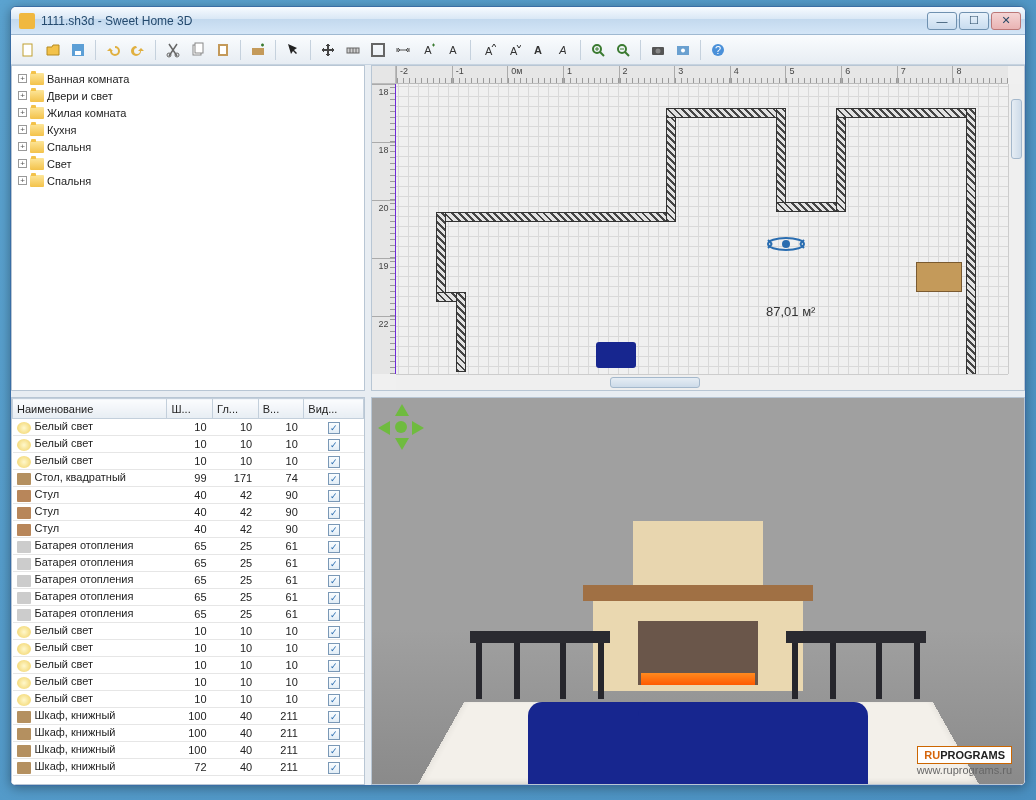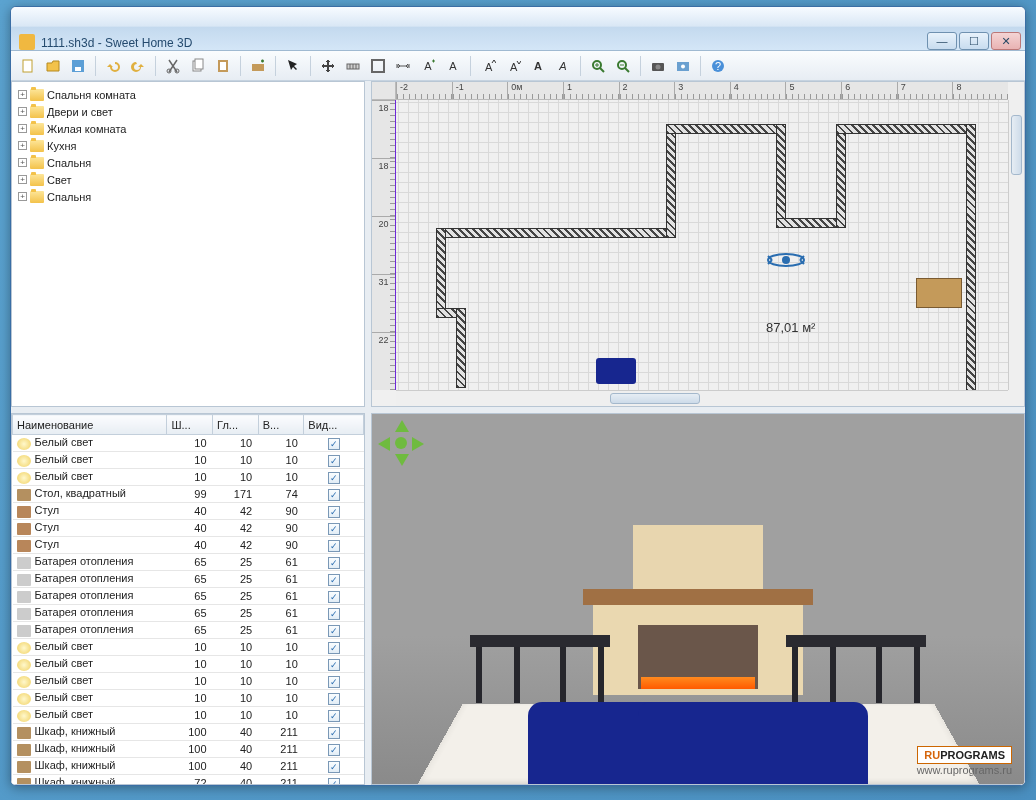--- a/index.html
+++ b/index.html
@@ -1,18 +1,18 @@
 <!DOCTYPE html>
 <html><head>
 <meta charset="utf-8">
 <style>
 * { margin: 0; padding: 0; box-sizing: border-box; font-family: "Segoe UI", Tahoma, sans-serif; font-size: 11px; }
 body { background: linear-gradient(135deg, #5ba3d0, #4a8fc0); width: 1036px; height: 800px; overflow: hidden; position: relative; }
 .window { position: absolute; left: 10px; top: 6px; right: 10px; bottom: 14px; background: #f0f0f0; border: 1px solid #3a6ea5; border-radius: 6px; box-shadow: 0 2px 12px rgba(0,0,0,.35); display: flex; flex-direction: column; overflow: hidden; }
-.titlebar { height: 44px; background: linear-gradient(#f7fbff, #d9e7f5 45%, #c3d9ee 46%, #d4e6f7); display: flex; align-items: flex-end; padding: 0 4px 0 8px; border-bottom: 1px solid #9fb9d1; }
+.titlebar { height: 28px; background: linear-gradient(#f7fbff, #d9e7f5 45%, #c3d9ee 46%, #d4e6f7); display: flex; align-items: center; padding: 0 4px 0 8px; border-bottom: 1px solid #9fb9d1; }
 .titlebar .icon { width: 16px; height: 16px; background: #f0b840; border-radius: 2px; margin-right: 6px; }
 .titlebar .title { flex: 1; color: #244a6e; font-size: 12px; }
 .win-btns { display: flex; gap: 2px; }
 .win-btn { width: 30px; height: 18px; border: 1px solid #6f91b0; border-radius: 3px; background: linear-gradient(#e8f2fb,#c8dcef); display: flex; align-items: center; justify-content: center; font-size: 11px; color: #2a4a66; cursor: default; }
 .win-btn.close { background: linear-gradient(#f4d4d4,#e9b3b3); border-color:#b77; }
 .menubar { height: 22px; background: linear-gradient(#f6f9fc,#e8eef5); border-bottom: 1px solid #c6d3e0; display: flex; align-items: center; padding: 0 6px; gap: 4px; }
 .menu-item { padding: 2px 7px; color: #1f3d57; cursor: default; }
 .toolbar { height: 30px; background: linear-gradient(#fafcfe,#e7edf3); border-bottom: 1px solid #c6d3e0; display: flex; align-items: center; padding: 0 6px; gap: 3px; }
 .tbtn { width: 22px; height: 22px; border: 1px solid transparent; border-radius: 3px; display: flex; align-items: center; justify-content: center; cursor: default; }
 .tbtn svg { width: 16px; height: 16px; }
@@ -258,21 +258,21 @@
       </div>
     </div>
 
   <div class="workspace">
 
     <div class="pane" style="grid-column:1;grid-row:1">
       <div class="tree" id="tree">
           <div class="tree-row">
             <span class="exp">+</span>
             <span class="fld"></span>
-            <span class="tree-label">Спальня комната</span>
+            <span class="tree-label">Ванная комната</span>
           </div>
           <div class="tree-row">
             <span class="exp">+</span>
             <span class="fld"></span>
             <span class="tree-label">Двери и свет</span>
           </div>
           <div class="tree-row">
             <span class="exp">+</span>
             <span class="fld"></span>
             <span class="tree-label">Жилая комната</span>
@@ -314,21 +314,21 @@
             <div class="rtick-h">4</div>
             <div class="rtick-h">5</div>
             <div class="rtick-h">6</div>
             <div class="rtick-h">7</div>
             <div class="rtick-h">8</div>
           </div>
         <div class="ruler-v" id="rulerv">
             <div class="rtick-v">18</div>
             <div class="rtick-v">18</div>
             <div class="rtick-v">20</div>
-            <div class="rtick-v">31</div>
+            <div class="rtick-v">19</div>
             <div class="rtick-v">22</div>
           </div>
         <div class="canvas-wrap">
           <div class="grid"></div>
 
           <div class="wall" style="left:40px;top:128px;width:240px;height:10px"></div>
           <div class="wall" style="left:270px;top:24px;width:10px;height:114px"></div>
           <div class="wall" style="left:270px;top:24px;width:120px;height:10px"></div>
           <div class="wall" style="left:380px;top:24px;width:10px;height:104px"></div>
           <div class="wall" style="left:380px;top:118px;width:70px;height:10px"></div>

